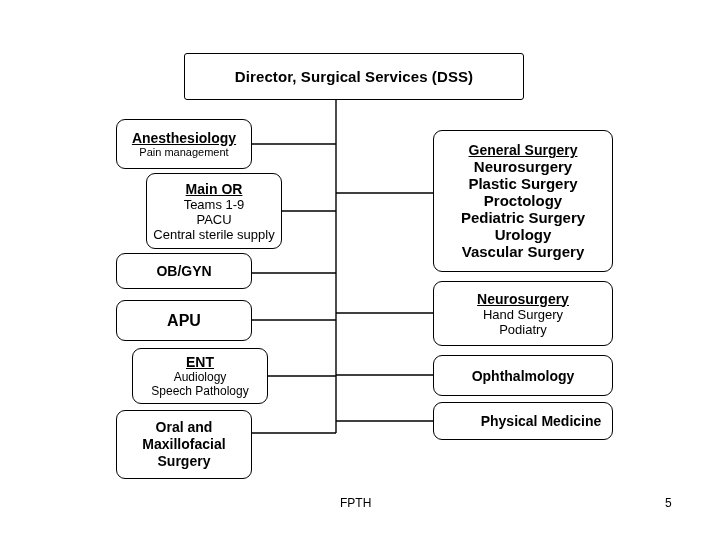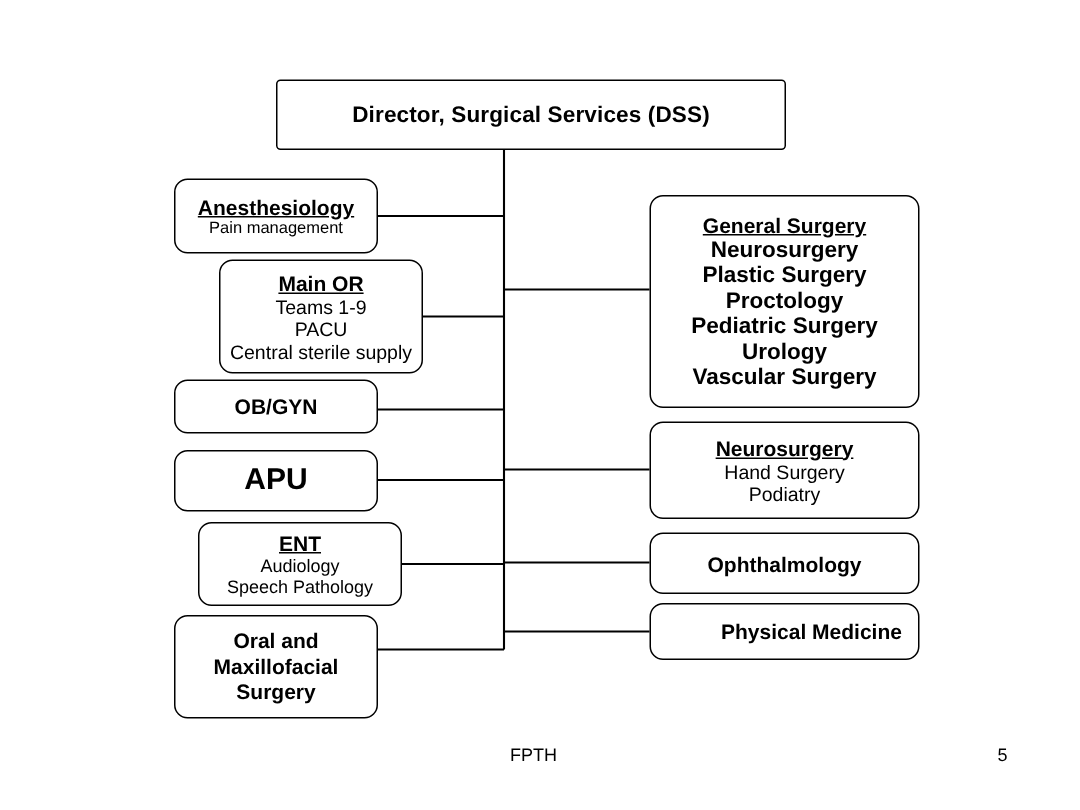--- a/index.html
+++ b/index.html
@@ -83,21 +83,21 @@
   #n-mainor .sub.wide {
     position: relative;
     width: 150px;
     left: 0;
   }
 
   #n-obgyn { top: 253px; height: 36px; }
   #n-obgyn .hdr-plain { font-size: 14px; }
 
   #n-apu { top: 300px; height: 41px; }
-  #n-apu .hdr-plain { font-size: 20px; }
+  #n-apu .hdr-plain { font-size: 16px; }
 
   #n-ent { top: 348px; height: 56px; margin-left: 16px; }
   #n-ent .hdr { font-size: 14px; }
   #n-ent .sub { font-size: 12px; }
 
   #n-oral { top: 410px; height: 69px; }
   #n-oral .hdr-plain { font-size: 14px; line-height: 17px; }
 
   #n-gensurg { top: 130px; height: 142px; }
   #n-gensurg .hdr { font-size: 14px; }

